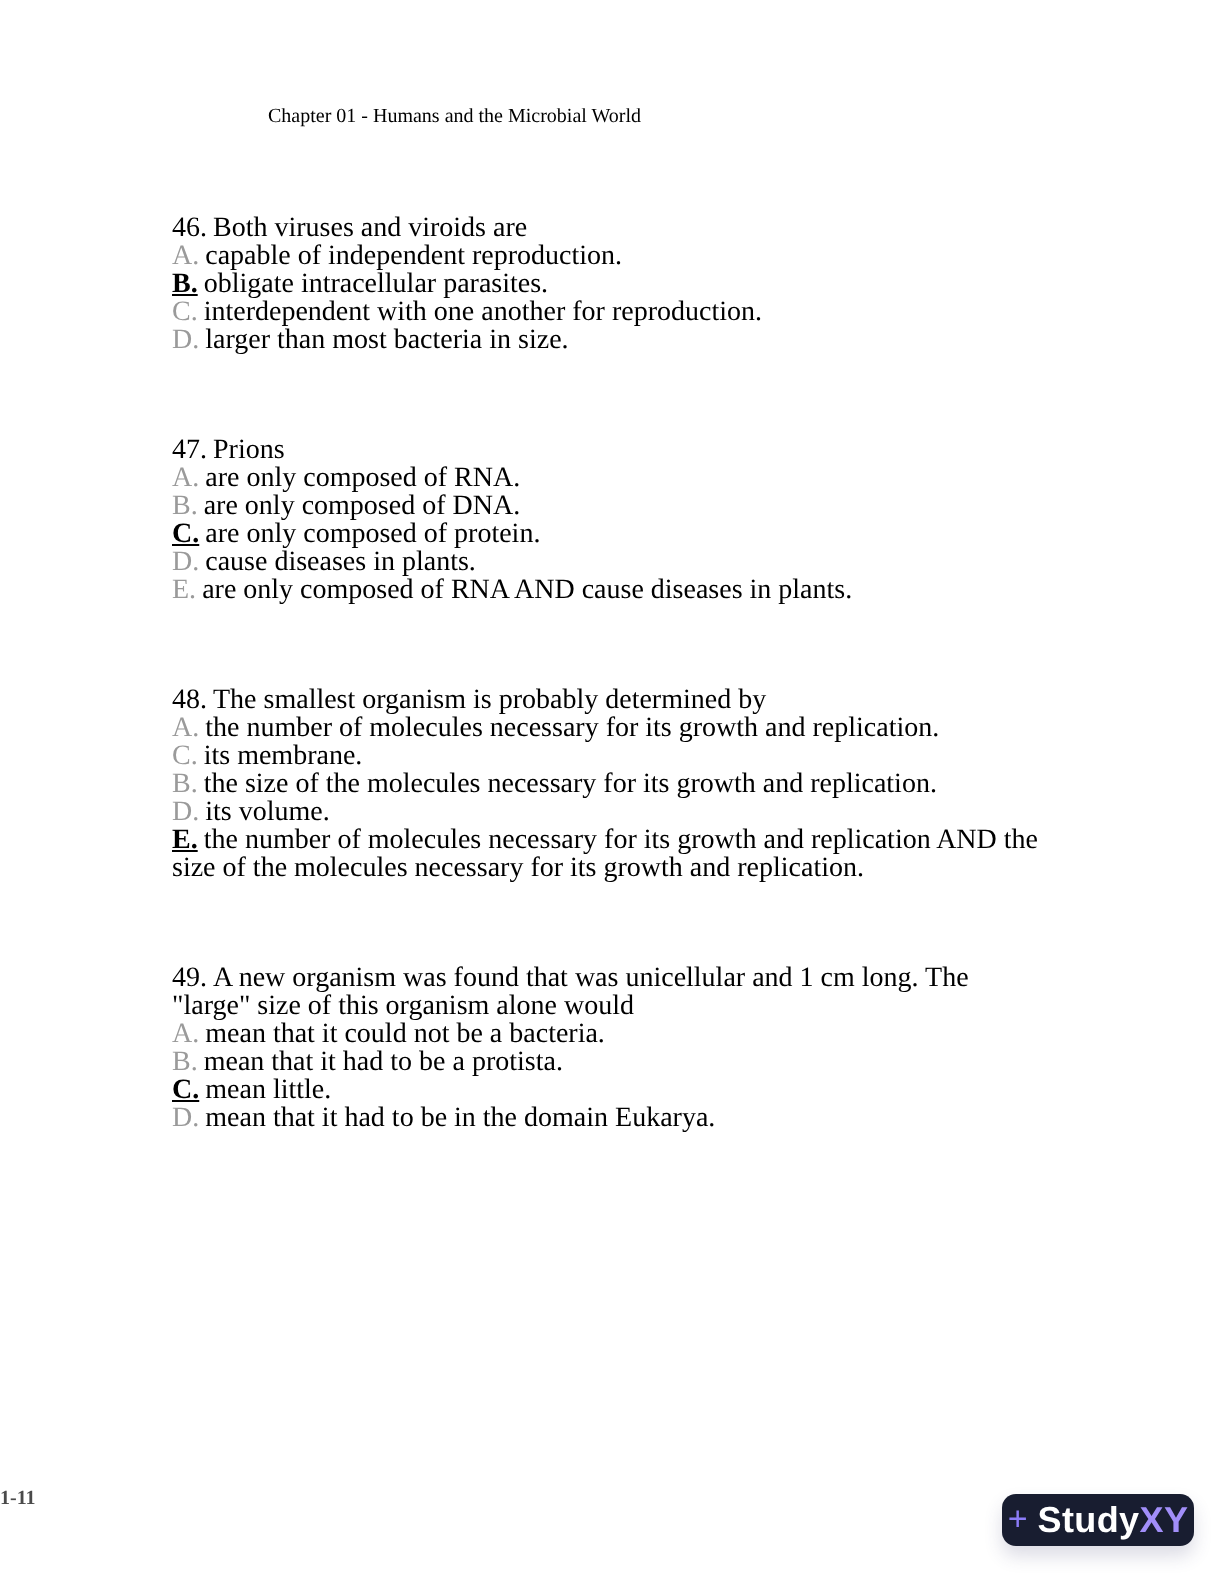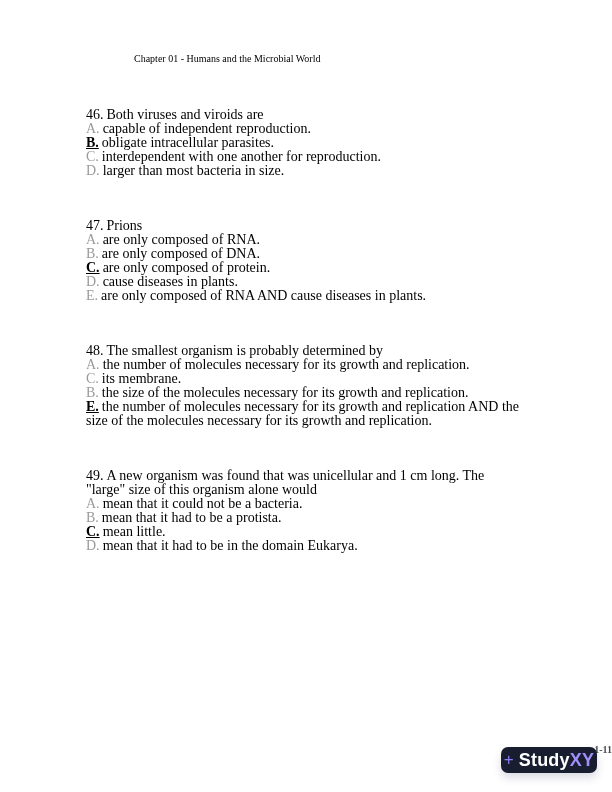--- a/index.html
+++ b/index.html
@@ -41,21 +41,21 @@
   .opt-letter.correct {
     color: #000000;
     font-weight: bold;
     text-decoration: underline;
   }
 
   .footer {
     position: absolute;
     left: 0; top: 744px;
     width: 612px;
-    text-align: right;
+    text-align: left;
     font-size: 10px;
     color: #4a4a4a;
     font-weight: bold;
   }
 
   .badge {
     position: absolute;
     left: 501px; top: 747px;
     width: 96px; height: 26px;
     border-radius: 7px;
@@ -122,20 +122,21 @@
 
   <div class="question">
     <div class="q-title"><span class="q-num">48.</span><span>The smallest organism is probably determined by</span></div>
     <div class="options">
   <div class="option"><span class="opt-letter plain" style="color: rgb(154, 154, 154);">A.</span><span>the number of molecules necessary for its growth and replication.</span></div>
 
   <div class="option"><span class="opt-letter plain" style="color: rgb(154, 154, 154);">C.</span><span>its membrane.</span></div>
 
   <div class="option"><span class="opt-letter plain" style="color: rgb(154, 154, 154);">B.</span><span>the size of the molecules necessary for its growth and replication.</span></div>
 
+  <div class="option"><span class="opt-letter plain" style="color: rgb(154, 154, 154);">D.</span><span>its volume.</span></div>
 
   <div class="option"><span class="opt-letter correct">E.</span><span>the number of molecules necessary for its growth and replication AND the size of the molecules necessary for its growth and replication.</span></div>
 </div>
   </div>
 
   <div class="question">
     <div class="q-title"><span class="q-num">49.</span><span>A new organism was found that was unicellular and 1 cm long. The "large" size of this organism alone would</span></div>
     <div class="options">
   <div class="option"><span class="opt-letter plain" style="color: rgb(154, 154, 154);">A.</span><span>mean that it could not be a bacteria.</span></div>
 

